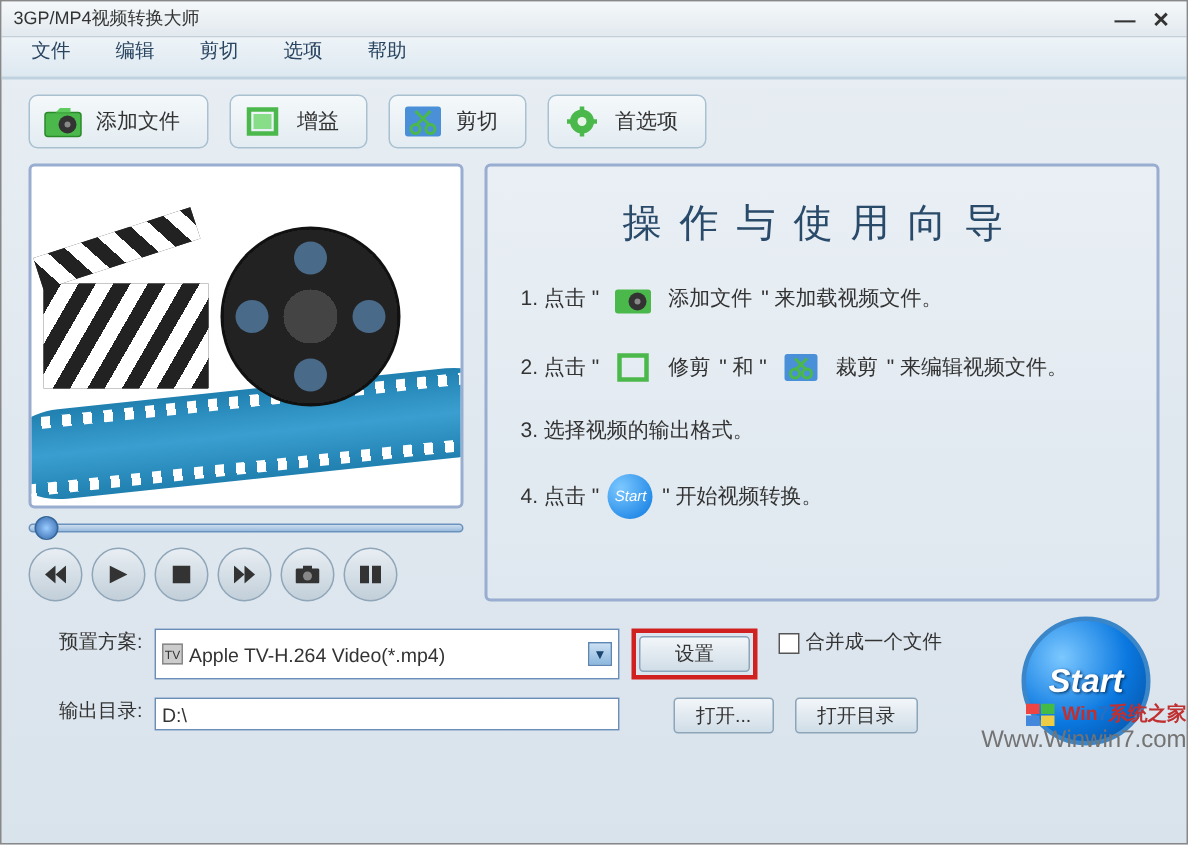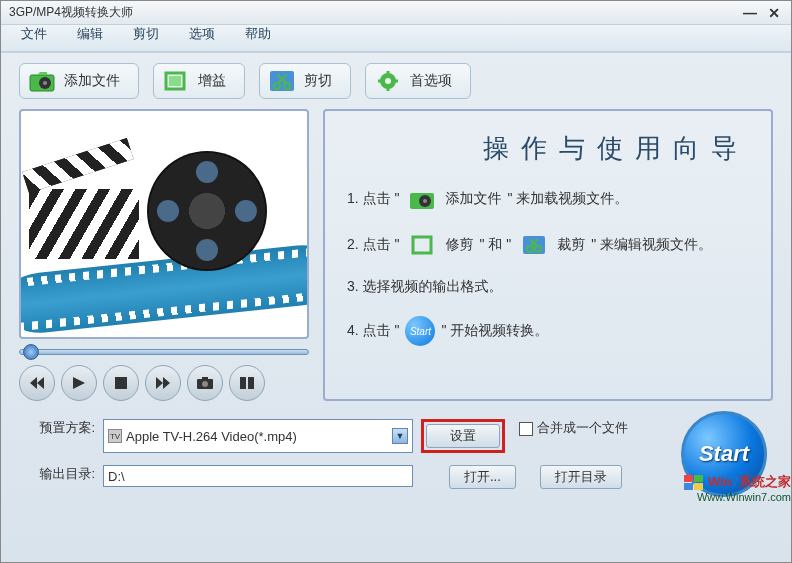--- a/index.html
+++ b/index.html
@@ -26,37 +26,37 @@
 .reel-hole-r{position:absolute;width:22px;height:22px;border-radius:50%;background:#4a6a8a;right:10px;top:49px}
 .film-strip{position:absolute;bottom:18px;left:-20px;width:340px;height:60px;background:linear-gradient(#2080b0,#3a9fd0,#2080b0);border-radius:40px/30px;transform:rotate(-6deg)}
 .film-strip::before,.film-strip::after{content:"";position:absolute;left:0;right:0;height:8px;background-image:repeating-linear-gradient(90deg,#fff 0 6px,transparent 6px 14px)}
 .film-strip::before{top:4px}
 .film-strip::after{bottom:4px}
 .slider-track{margin-top:10px;height:6px;background:linear-gradient(#cde,#9bd);border:1px solid #6b92bd;border-radius:3px;position:relative}
 .slider-thumb{position:absolute;left:3px;top:-6px;width:16px;height:16px;border-radius:50%;background:radial-gradient(#9cf,#36a);border:1px solid #369}
 .controls{display:flex;gap:6px;margin-top:10px}
 .ctrl-btn{width:36px;height:36px;border-radius:50%;background:linear-gradient(#e8eef3,#c2cfd9);border:1px solid #8fa5b8;display:flex;align-items:center;justify-content:center;cursor:pointer;color:#333;font-size:12px}
 .guide-panel{flex:1;background:linear-gradient(#e9eff4,#dfe8f0);border:2px solid #98add0;border-radius:4px;padding:12px 22px}
-.guide-title{text-align:right;font-size:26px;letter-spacing:12px;color:#2a4a6a;margin:8px 0 18px;font-weight:normal}
+.guide-title{text-align:center;font-size:26px;letter-spacing:12px;color:#2a4a6a;margin:8px 0 18px;font-weight:normal}
 .guide-step{display:flex;align-items:center;font-size:14px;color:#333;margin:20px 0;gap:6px}
 .step-icon{width:30px;height:26px;display:inline-flex;align-items:center;justify-content:center;margin:0 2px}
 .bottom{padding:18px 30px 8px;position:relative}
 .row{display:flex;align-items:flex-start;gap:8px;font-size:13px;color:#333;margin-bottom:12px}
 .label{width:64px;text-align:right}
 .select{flex:0 0 310px;height:22px;border:1px solid #6a8eb8;background:#fff;display:flex;align-items:center;padding:16px 4px;font-size:13px}
 .select-arrow{margin-left:auto;width:16px;height:16px;background:linear-gradient(#cbe0f2,#8db8de);border:1px solid #5a87b5;display:flex;align-items:center;justify-content:center;color:#1a4570;font-size:9px}
 .input{flex:0 0 310px;height:22px;border:1px solid #6a8eb8;background:#fff;padding:0 4px;font-size:13px;display:flex;align-items:center}
 .small-btn{height:24px;padding:0 14px;background:linear-gradient(#f2f6f9,#d0dde7);border:1px solid #8ca5ba;border-radius:3px;cursor:pointer;font-size:13px;display:flex;align-items:center}
 .settings-highlight{border:3px solid #d02020;padding:2px;display:flex}
 .checkbox{width:14px;height:14px;border:1px solid #555;background:#fff;display:inline-block;margin-right:4px;vertical-align:middle}
 .start-btn{position:absolute;right:24px;top:10px;width:86px;height:86px;border-radius:50%;background:radial-gradient(circle at 30% 30%,#7cc8ff,#0a78e0 55%,#064a99);border:3px solid #3a86c8;display:flex;align-items:center;justify-content:center;color:#fff;font-size:22px;font-style:italic;font-weight:bold;cursor:pointer;text-shadow:1px 1px 2px #003366}
 .watermark{position:absolute;right:0;bottom:6px;text-align:right;font-size:13px}
 .wm-line1{color:#c03030;font-weight:bold}
 .wm-line1 .seven{color:#2a6ec0}
-.wm-line2{color:#14532d;font-size:11px}
+.wm-line2{color:#737373;font-size:16px}
 .win-logo{display:inline-block;width:20px;height:16px;vertical-align:middle;margin-right:4px}
 .mini-start{width:30px;height:30px;border-radius:50%;background:radial-gradient(circle at 30% 30%,#7cc8ff,#0a78e0);display:flex;align-items:center;justify-content:center;color:#fff;font-size:10px;font-style:italic}
 </style>
 </head>
 <body>
 
 <div class="titlebar">
   <span>3GP/MP4视频转换大师</span>
   <div class="title-spacer"></div>
   <div class="win-btn">—</div>
@@ -237,21 +237,21 @@
       <span class="checkbox"></span><span>合并成一个文件</span>
     </span>
   </div>
   <div class="row">
     <span class="label">输出目录:</span>
     <div class="input">
       <span>D:\</span>
     </div>
     <div style="width:20px"></div>
     <div class="small-btn">打开...</div>
-    <div class="small-btn" style="margin-left:16px">打开目录</div>
+    <div class="small-btn" style="margin-left:6px">打开目录</div>
   </div>
 
   <div class="start-btn">
     <span>Start</span>
   </div>
 
   <div class="watermark">
     <div class="wm-line1">
       <span class="win-logo"><svg width="20" height="16">
             <rect x="0" y="0" width="9" height="7" fill="#e44"></rect>

